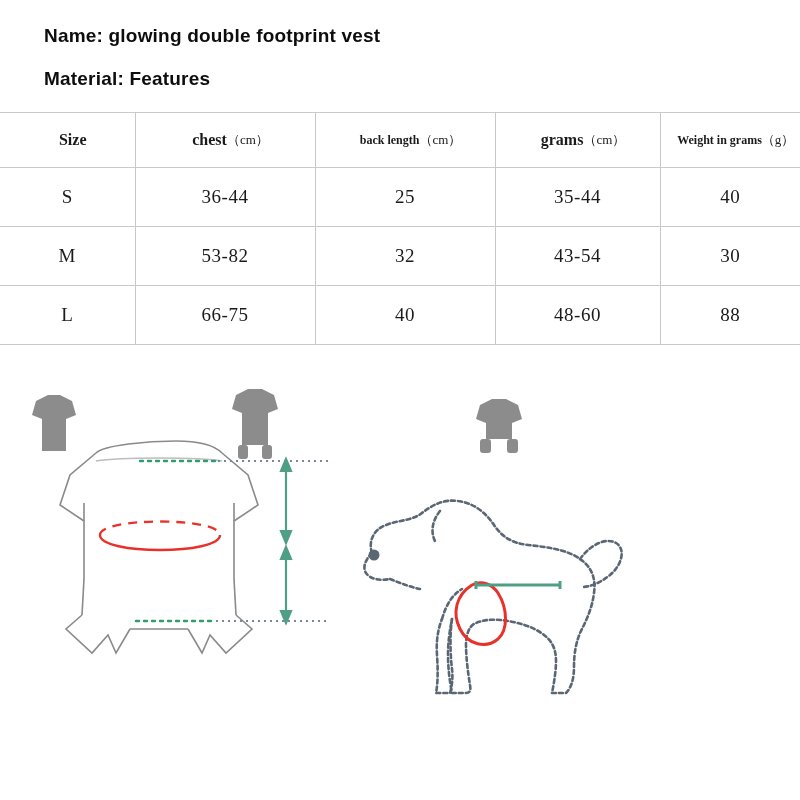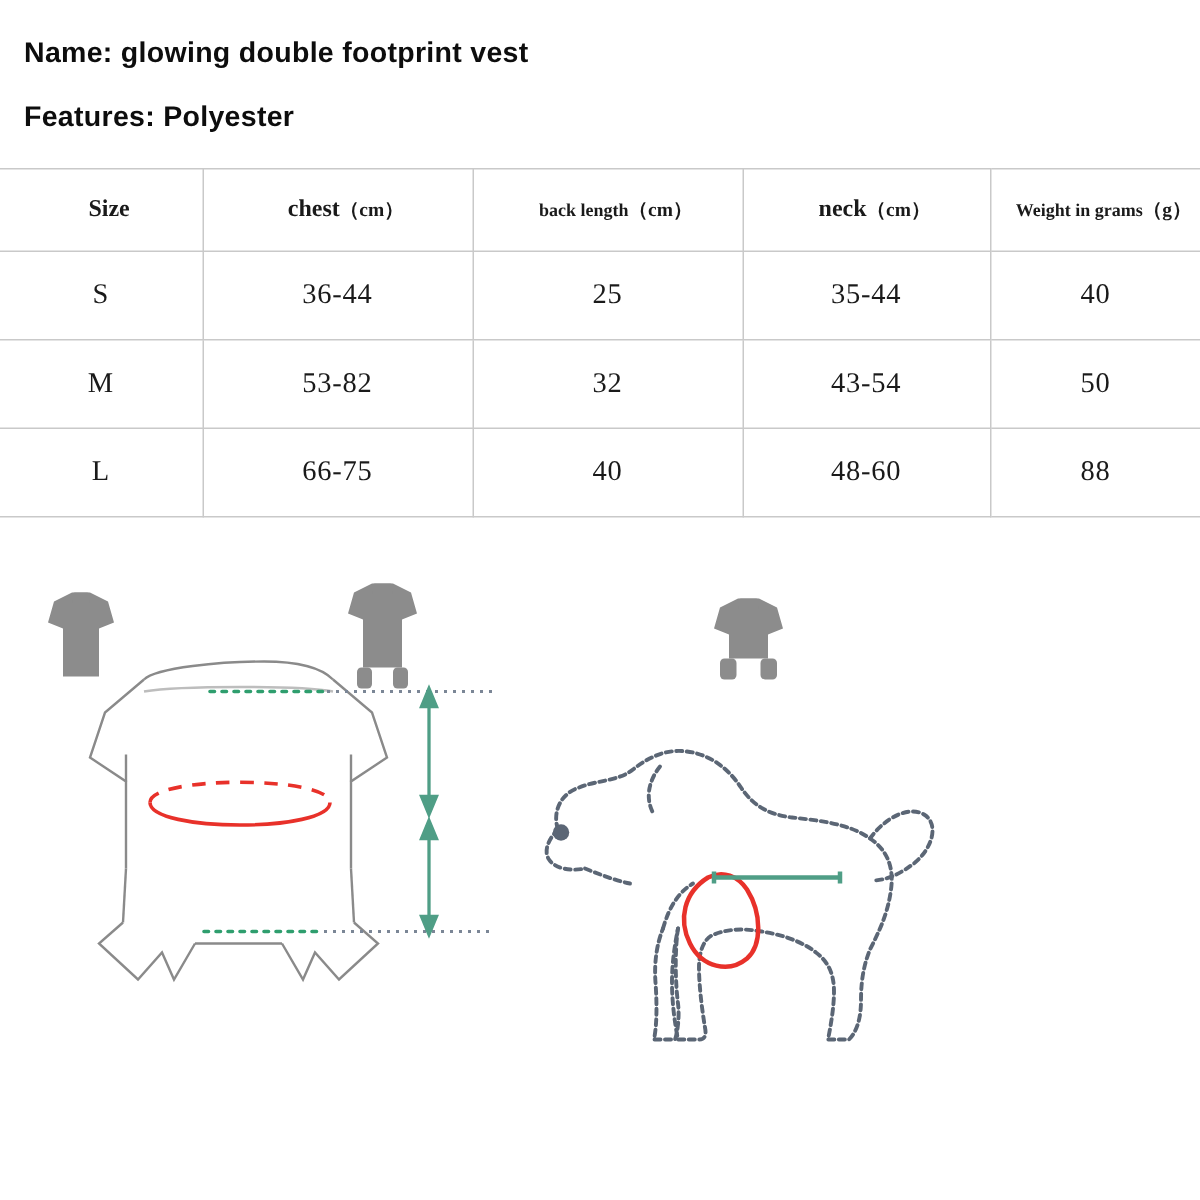--- a/index.html
+++ b/index.html
@@ -15,21 +15,21 @@
     position: relative;
     overflow: hidden;
   }
   .page {
     width: 800px;
     height: 800px;
     position: relative;
   }
   
   .spec-block {
-    padding: 26px 0 0 16px;
+    padding: 26px 0 0 44px;
   }
   .spec-line {
     font-size: 19px;
     font-weight: bold;
     color: #0d0d0d;
     line-height: 1.1;
     margin-bottom: 22px;
     letter-spacing: 0.2px;
   }
   
@@ -68,21 +68,21 @@
     padding-left: 12px;
   }
   table.size-table tbody td {
     height: 56px;
     font-size: 19px;
     font-family: "Liberation Serif", serif;
     letter-spacing: 0.5px;
   }
   .unit {
     font-size: 13px;
-    font-weight: bold;
+    font-weight: normal;
     margin-top: 25px;
   }
   .hdr-stack {
     display: inline-block;
     font-size: 12px;
     line-height: 1.05;
     text-align: left;
     vertical-align: middle;
   }
   .hdr-inline {
@@ -100,21 +100,21 @@
     display: block;
   }
 </style>
 </head>
 <body>
 
 <div class="page">
 
   <div class="spec-block">
     <div class="spec-line">Name: glowing double footprint vest</div>
-    <div class="spec-line">Features: Polyester</div>
+    <div class="spec-line">Material: Features</div>
   </div>
 
   <div class="table-wrap">
     <table class="size-table">
       <colgroup>
         <col style="width:135px">
         <col style="width:180px">
         <col style="width:180px">
         <col style="width:165px">
         <col style="width:140px">
@@ -124,41 +124,41 @@
           <th>
             <span class="hdr-inline">Size</span>
           </th>
           <th>
             <span class="hdr-inline">chest</span><span class="unit">（cm）</span>
           </th>
           <th>
             <span class="hdr-stack">back length</span><span class="unit">（cm）</span>
           </th>
           <th>
-            <span class="hdr-inline">neck</span><span class="unit">（cm）</span>
+            <span class="hdr-inline">grams</span><span class="unit">（cm）</span>
           </th>
           <th>
             <span class="hdr-stack">Weight in grams</span><span class="unit">（g）</span>
           </th>
         </tr>
       </thead>
       <tbody>
         <tr>
           <td>S</td>
           <td>36-44</td>
           <td>25</td>
           <td>35-44</td>
           <td>40</td>
         </tr>
         <tr>
           <td>M</td>
           <td>53-82</td>
           <td>32</td>
           <td>43-54</td>
-          <td>50</td>
+          <td>30</td>
         </tr>
         <tr>
           <td>L</td>
           <td>66-75</td>
           <td>40</td>
           <td>48-60</td>
           <td>88</td>
         </tr>
       </tbody>
     </table>

